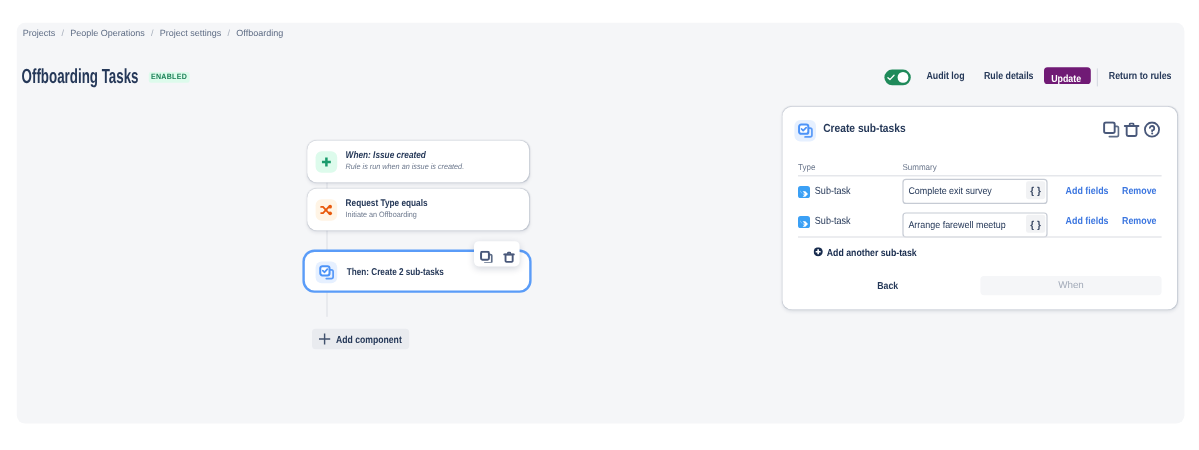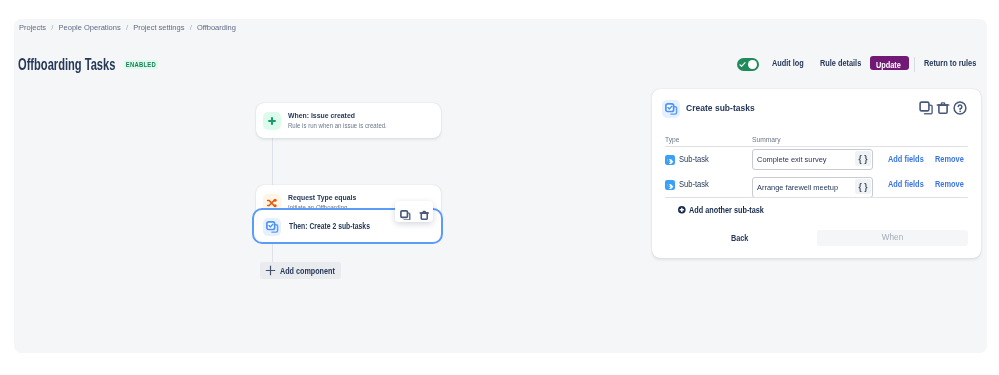--- a/index.html
+++ b/index.html
@@ -26,21 +26,21 @@
   .hdr-sep{position:absolute;left:914px;top:57px;width:1px;height:15px;background:#d8dce3;}
 
   
   .card{position:absolute;background:#fff;border-radius:8px;box-shadow:0 1.5px 3px rgba(9,30,66,.08),0 0 1px rgba(9,30,66,.20);}
   .card .ic{position:absolute;left:6.5px;top:8.5px;width:18px;height:18px;border-radius:5px;}
   .card .t1{position:absolute;left:32px;font-size:8.1px;font-weight:bold;color:#253858;white-space:nowrap;transform:scaleX(.85);transform-origin:0 0;}
   .card .t2{position:absolute;left:32px;font-size:6.5px;color:#6b778c;white-space:nowrap;transform:scaleX(.93);transform-origin:0 0;}
   .connector{position:absolute;width:1.2px;background:#dfe2e8;}
   .selcard{position:absolute;border:2.5px solid #5a9cf8;border-radius:10px;background:#fff;}
   .toolbar{position:absolute;background:#fff;border-radius:4px;box-shadow:0 2px 6px rgba(9,30,66,.18);}
-  .addcomp{position:absolute;background:#e9ebef;border-radius:3px;}
+  .addcomp{position:absolute;background:#e9ebef;border-radius:3px;margin-top:12px;}
   .addcomp .lbl{position:absolute;font-size:8.4px;font-weight:bold;color:#253858;white-space:nowrap;transform:scaleX(.86);transform-origin:0 0;}
 
   
   #rp{position:absolute;left:652px;top:89px;width:329px;height:169px;background:#fff;border-radius:8px;box-shadow:0 1.5px 3px rgba(9,30,66,.09),0 0 1px rgba(9,30,66,.20);}
   .rp-title{position:absolute;left:686px;top:101.5px;font-size:9.8px;font-weight:bold;color:#253858;white-space:nowrap;transform:scaleX(.87);transform-origin:0 0;}
   .rp-badge{position:absolute;left:662px;top:100px;width:18px;height:18px;border-radius:5px;background:#e6f0ff;}
   .rp-icons{position:absolute;top:101px;}
   .colhdr{position:absolute;font-size:7.2px;color:#6b778c;white-space:nowrap;transform:scaleX(.93);transform-origin:0 0;}
   .hr{position:absolute;height:1px;background:#dfe1e6;}
   .rowlbl{position:absolute;font-size:8.6px;color:#253858;white-space:nowrap;transform:scaleX(.88);transform-origin:0 0;}
@@ -80,31 +80,31 @@
   <div class="hdr-link" style="left:772px">Audit log</div>
   <div class="hdr-link" style="left:820px">Rule details</div>
   <div class="btn-update">
       <div class="lbl">Update</div>
     </div>
   <div class="hdr-sep"></div>
   <div class="hdr-link" style="left:924px">Return to rules</div>
 
   <div class="connector" style="left:272px;top:118px;height:146px;"></div>
 
-  <div class="card" style="left:256px;top:103px;width:185px;height:35px;">
+  <div class="card" style="left:256px;top:117px;width:185px;height:35px;font-style:italic;">
     <div class="ic" style="background:#ddfbec;">
       <svg width="18" height="18" viewBox="0 0 18 18">
           <path d="M9 5.3 V12.7 M5.3 9 H12.7" stroke="#1a9b6c" stroke-width="2.1" stroke-linecap="butt"></path>
         </svg>
     </div>
     <div class="t1" style="top:8px;">When: Issue created</div>
     <div class="t2" style="top:19px;">Rule is run when an issue is created.</div>
   </div>
 
-  <div class="card" style="left:256px;top:157px;width:185px;height:35px;margin-top:28px;">
+  <div class="card" style="left:256px;top:157px;width:185px;height:35px;">
     <div class="ic" style="background:#fff4e5;">
       <svg width="18" height="18" viewBox="0 0 18 18">
           <g stroke="#e8590c" stroke-width="1.5" fill="none" stroke-linecap="round">
             <path d="M4.6 6.4 H6.2 L11 11.6"></path>
             <path d="M4.6 11.6 H6.2 L11 6.4"></path>
           </g>
           <circle cx="12.1" cy="6.2" r="1.55" fill="#e8590c"></circle>
           <circle cx="12.1" cy="11.8" r="1.55" fill="#e8590c"></circle>
         </svg>
     </div>

